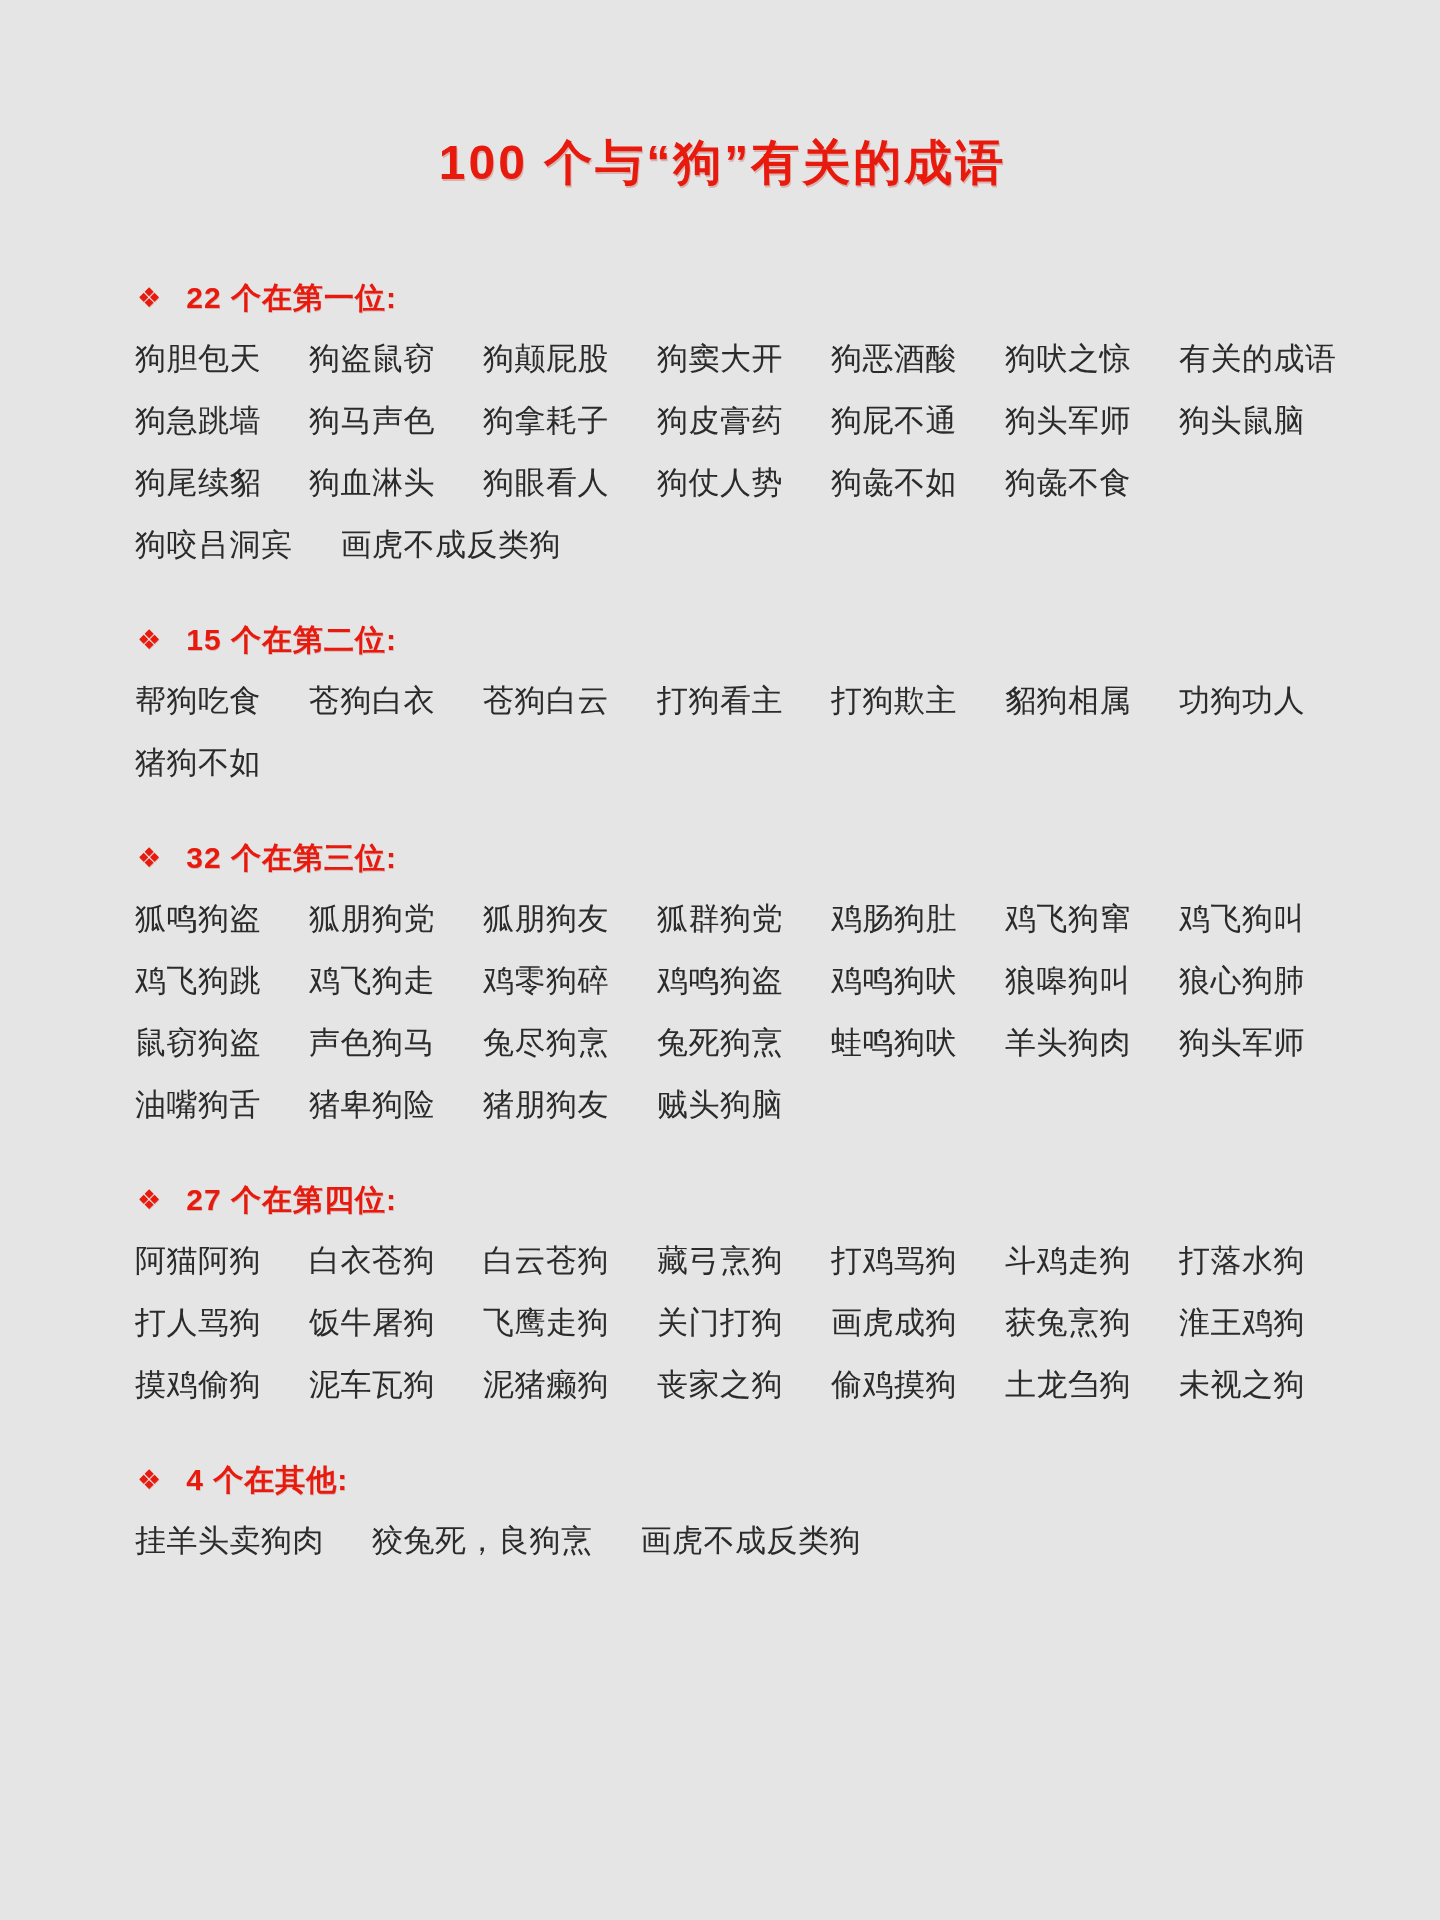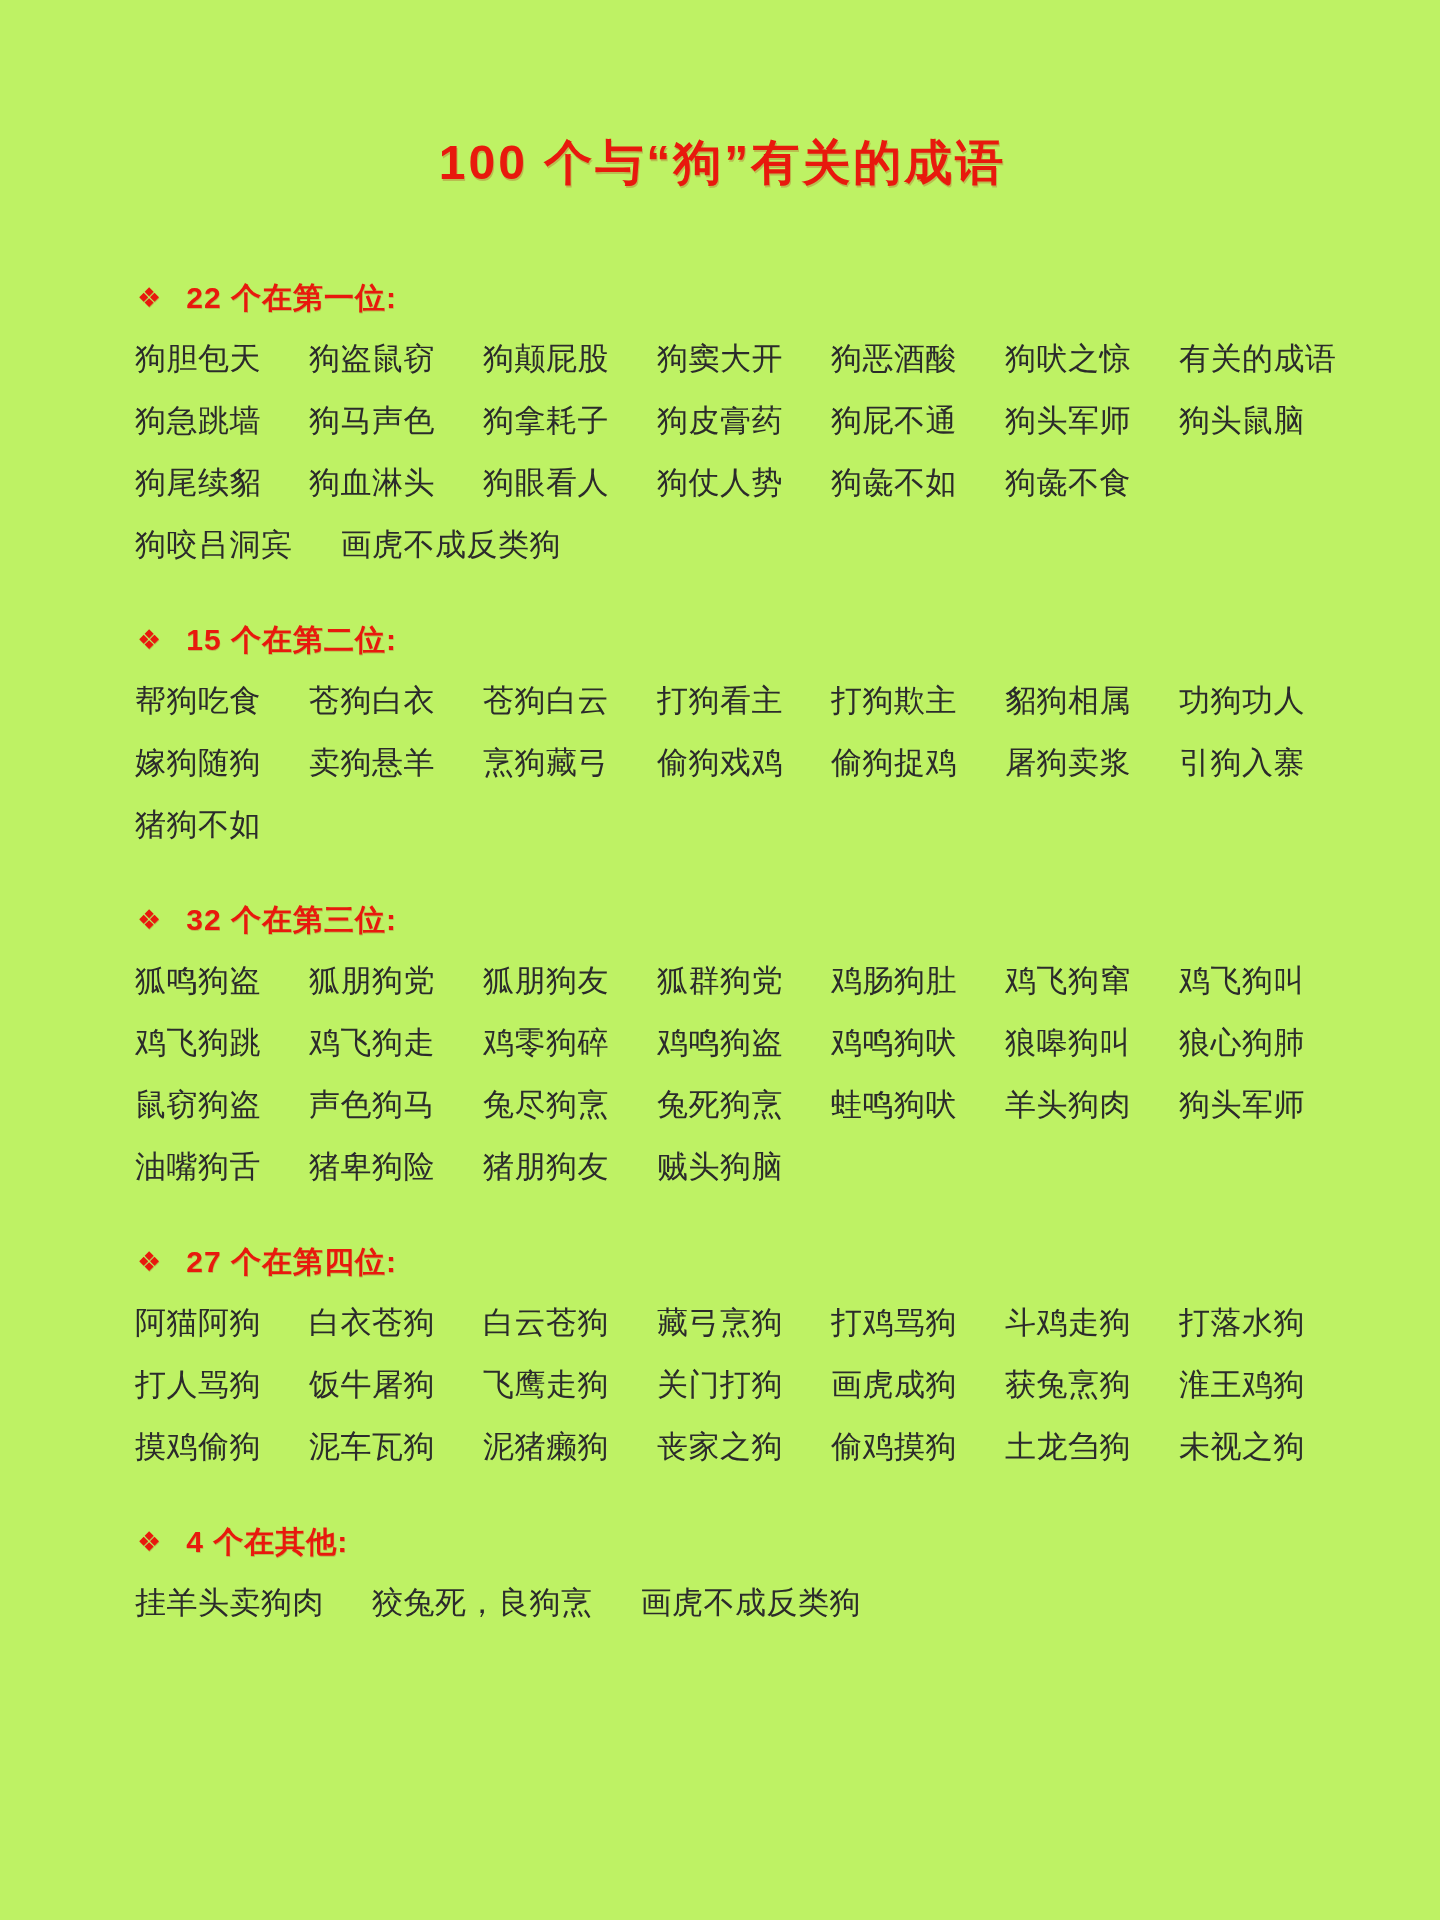--- a/index.html
+++ b/index.html
@@ -6,21 +6,21 @@
     margin: 0;
     padding: 0;
     background: #ffffff;
     font-family: "Liberation Sans", "DejaVu Sans", sans-serif;
   }
   .page {
     position: relative;
     width: 1440px;
     height: 1920px;
     margin: 0 auto;
-    background: #bef264;
+    background: #e5e5e5;
     box-sizing: border-box;
     padding: 128px 130px 0 135px;
     overflow: hidden;
   }
   .doc-title {
     margin: 0 0 80px 0;
     text-align: center;
     font-size: 48px;
     line-height: 70px;
     font-weight: 800;
@@ -107,29 +107,20 @@
         <div class="idiom-line">
           <span class="idiom">帮狗吃食</span>
           <span class="idiom">苍狗白衣</span>
           <span class="idiom">苍狗白云</span>
           <span class="idiom">打狗看主</span>
           <span class="idiom">打狗欺主</span>
           <span class="idiom">貂狗相属</span>
           <span class="idiom">功狗功人</span>
         </div>
         <div class="idiom-line">
-          <span class="idiom">嫁狗随狗</span>
-          <span class="idiom">卖狗悬羊</span>
-          <span class="idiom">烹狗藏弓</span>
-          <span class="idiom">偷狗戏鸡</span>
-          <span class="idiom">偷狗捉鸡</span>
-          <span class="idiom">屠狗卖浆</span>
-          <span class="idiom">引狗入寨</span>
-        </div>
-        <div class="idiom-line">
           <span class="idiom">猪狗不如</span>
         </div>
       </div>
       <div class="section">
         <div class="section-heading">
           <span class="bullet">❖</span>
           <span>32 个在第三位:</span>
         </div>
         <div class="idiom-line">
           <span class="idiom">狐鸣狗盗</span>

